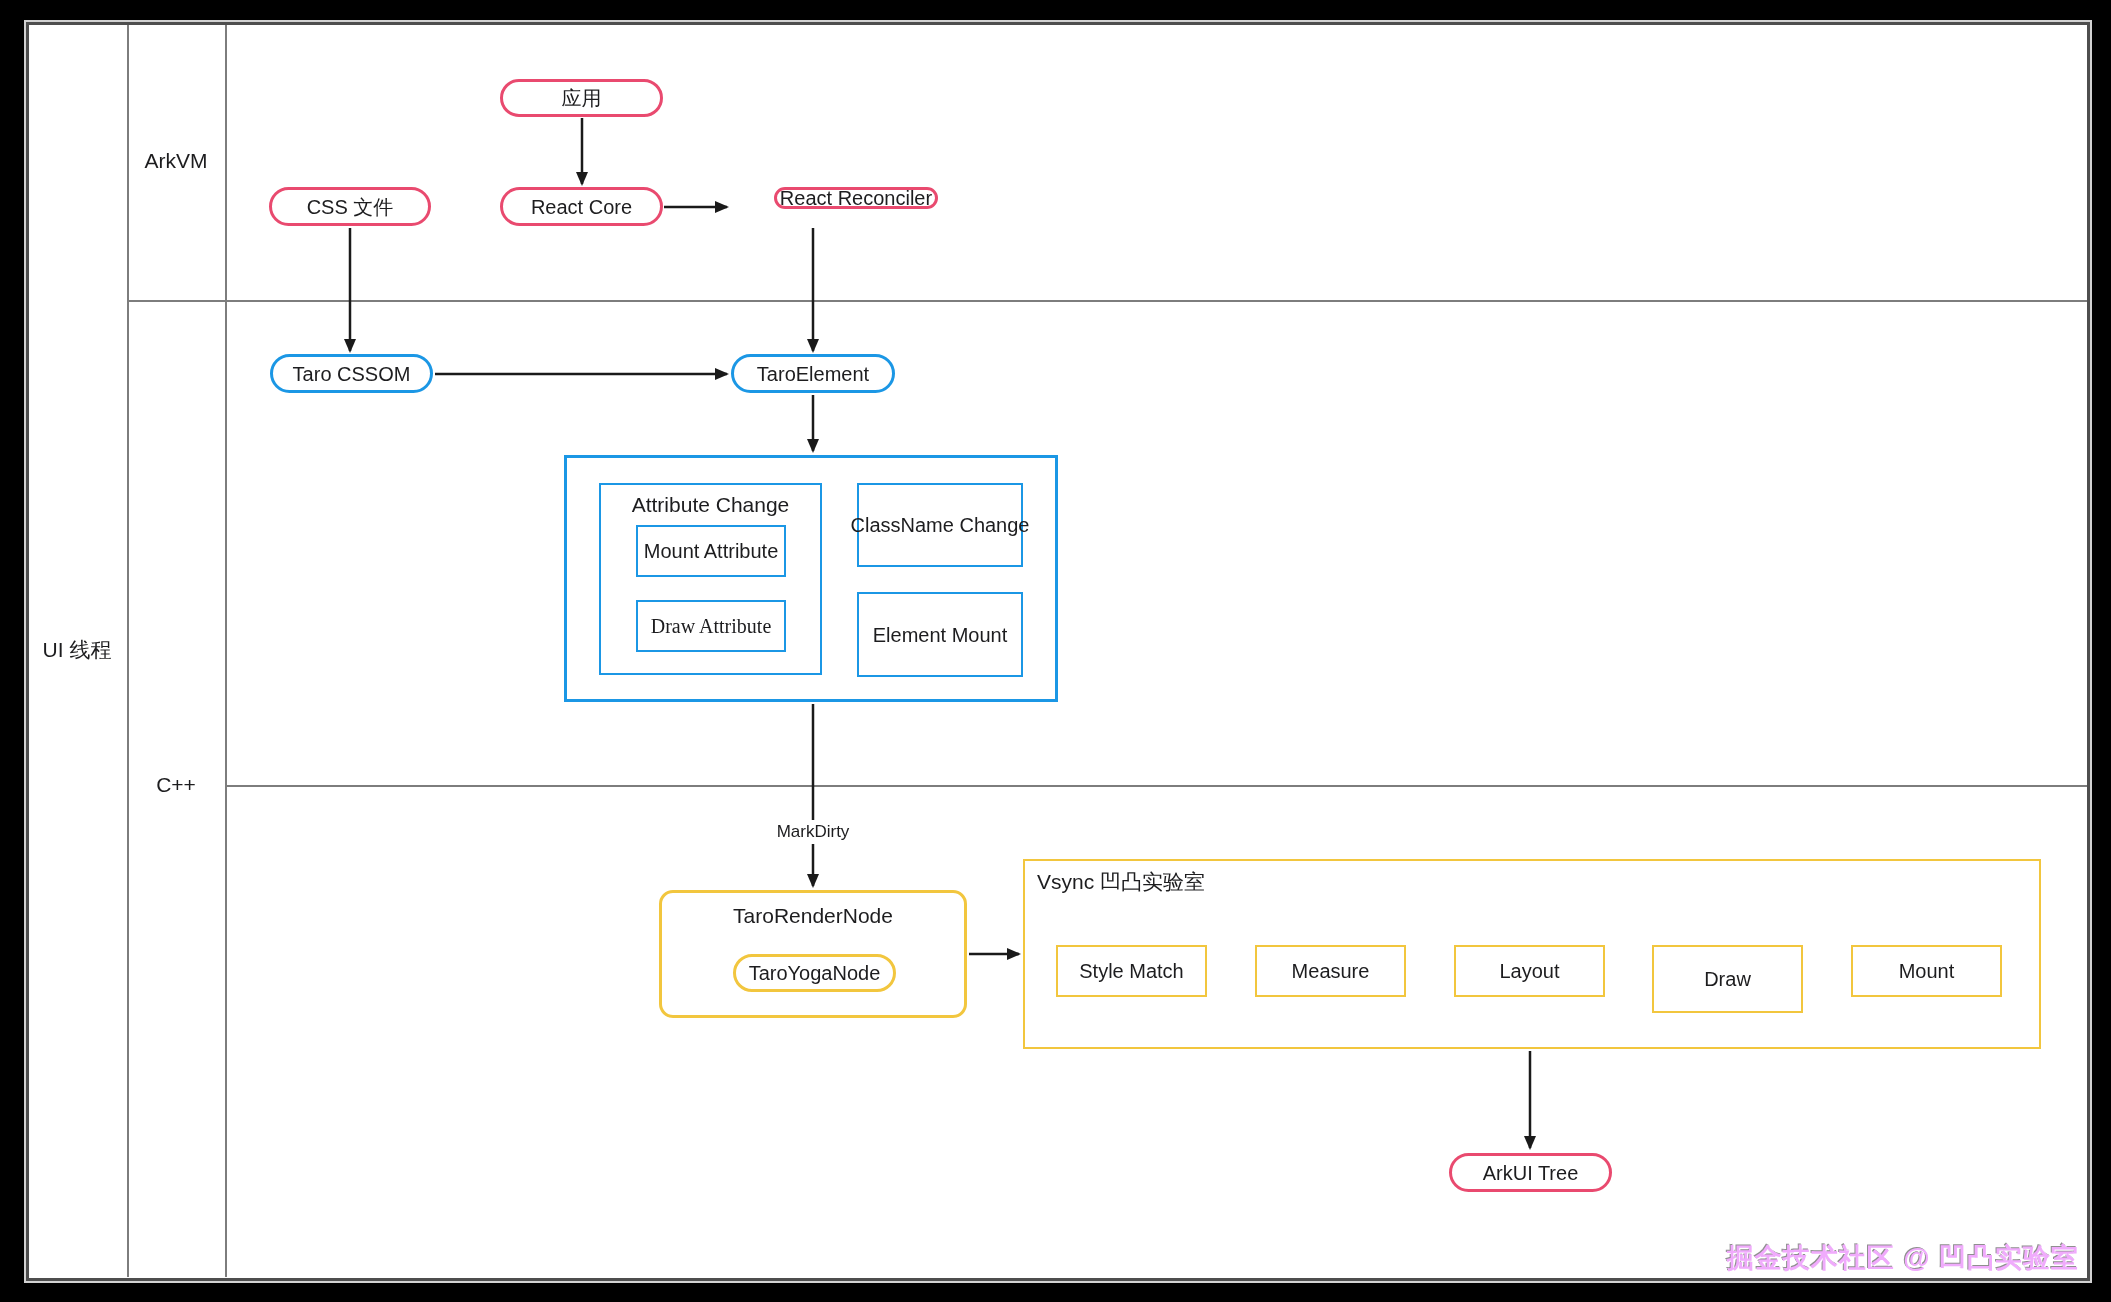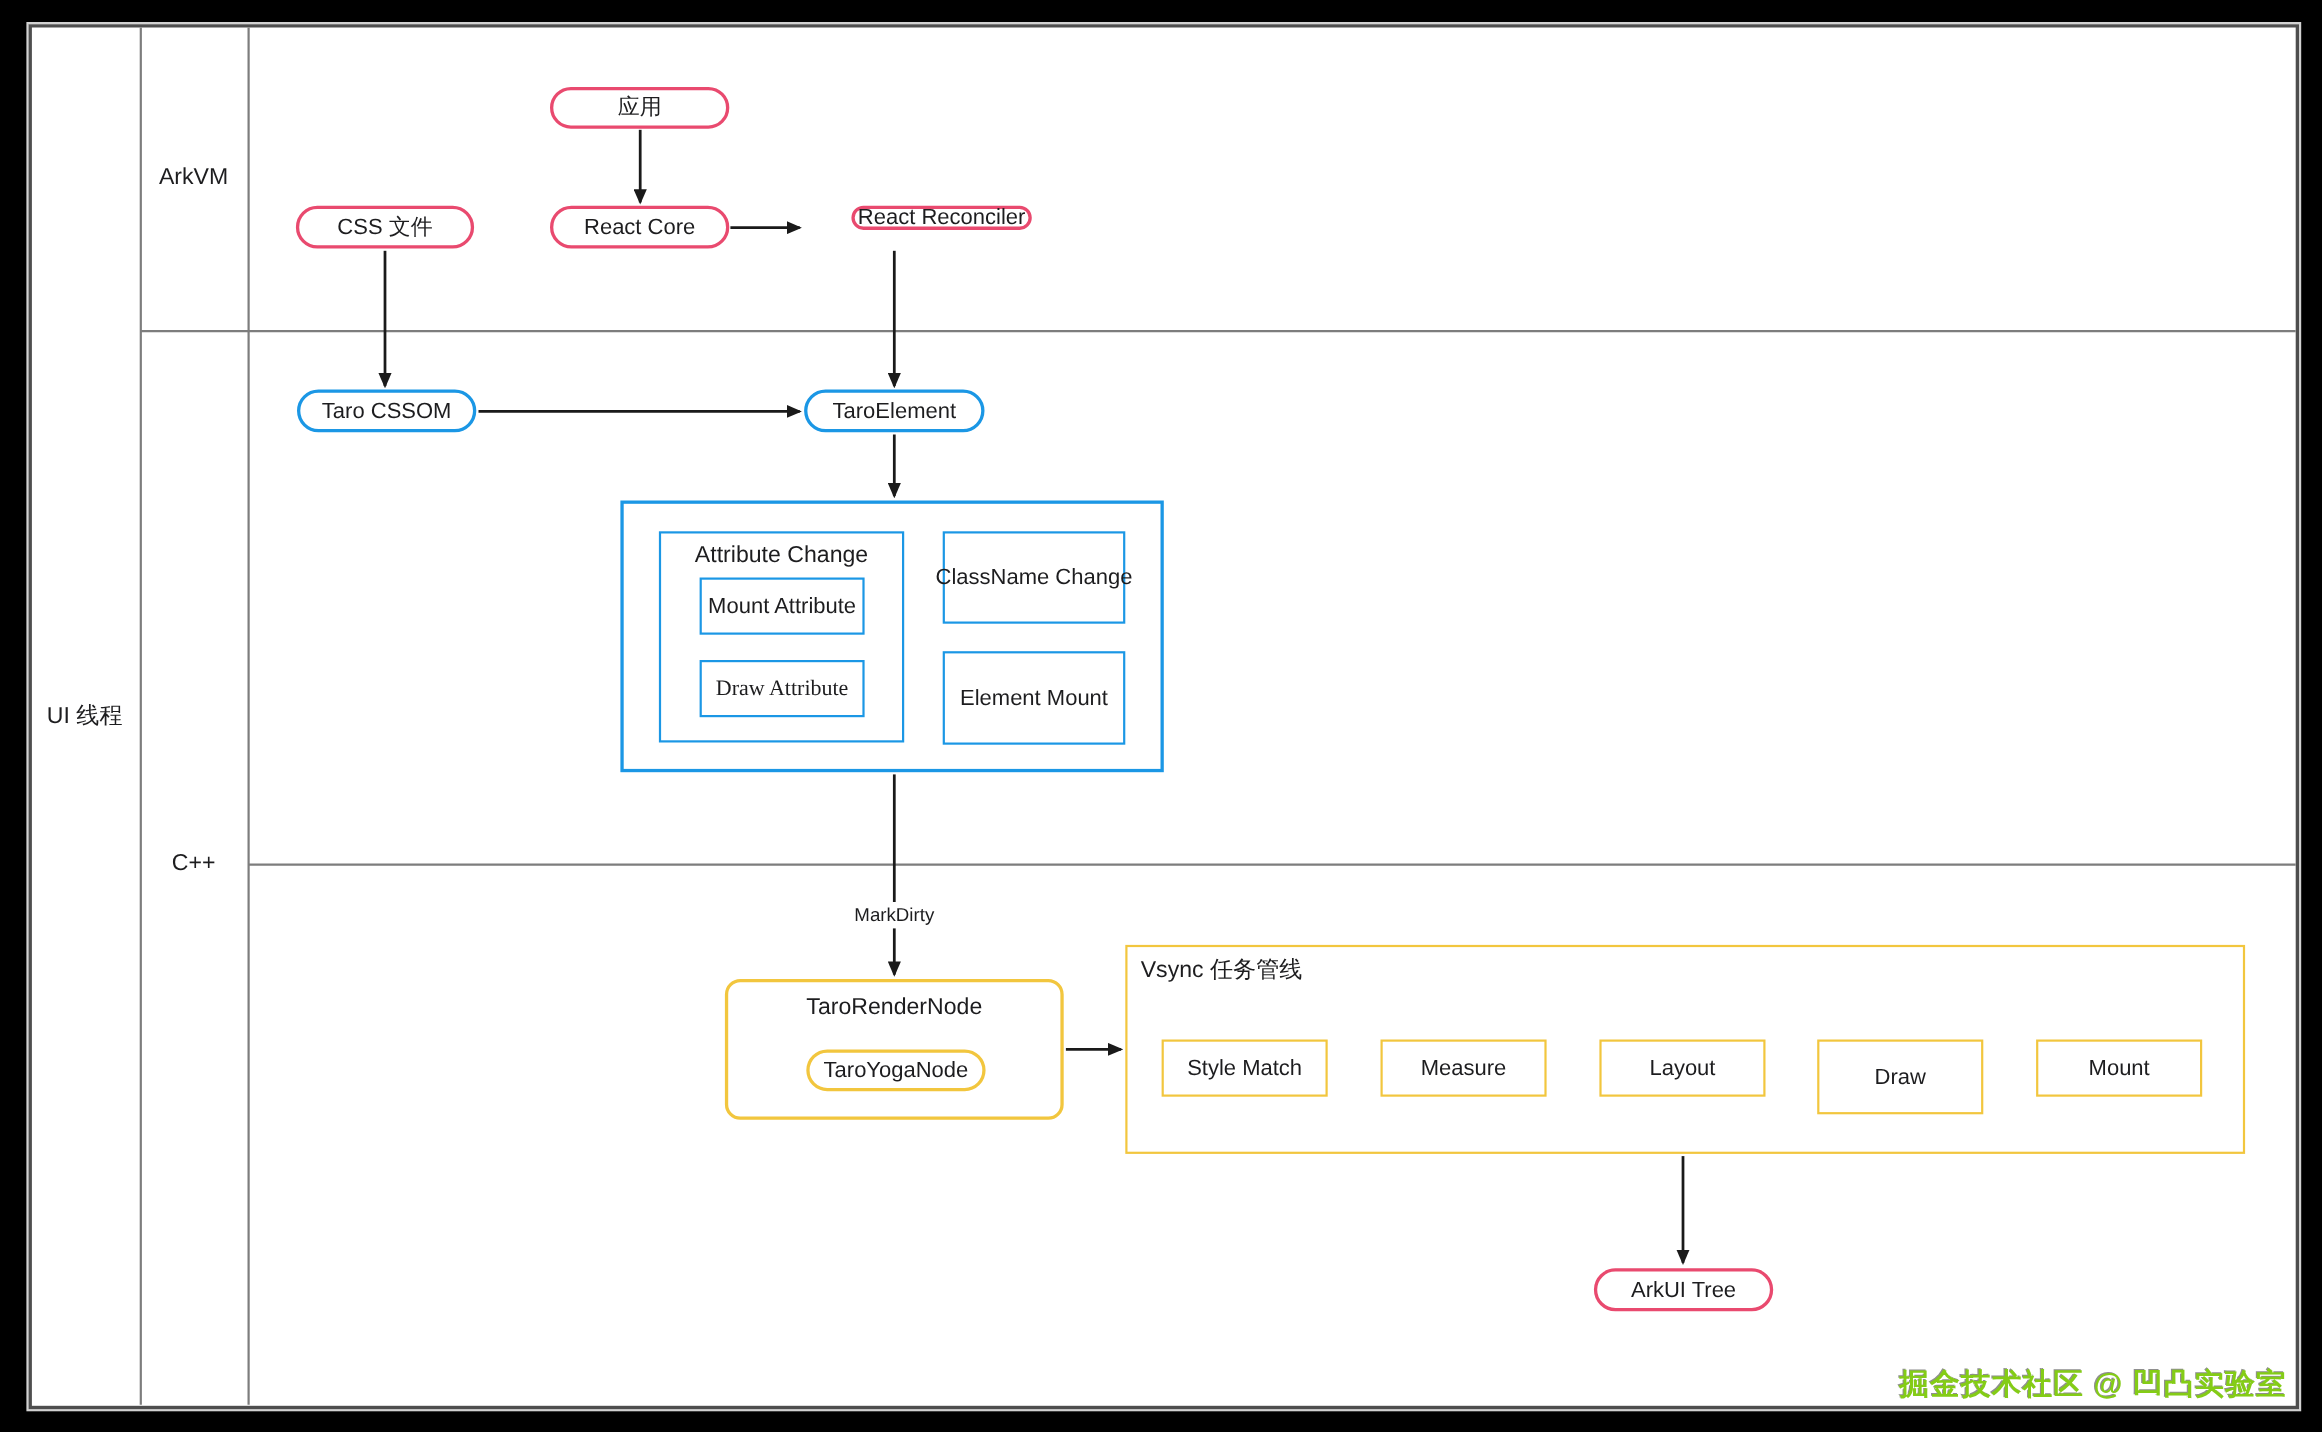--- a/index.html
+++ b/index.html
@@ -18,21 +18,21 @@
   .b-blue2{border:2px solid #1b97e5;}
   .b-yellow3{border:3px solid #f2c63e;}
   .b-yellow2{border:2px solid #f2c63e;}
   .container{justify-content:flex-start;align-items:flex-start;}
   .container .box-title{position:absolute;left:0;right:0;text-align:center;font-size:21px;font-weight:500;}
   .vsync-title{position:absolute;left:12px;top:10px;font-size:21px;font-weight:500;}
   .render-radius{border-radius:14px;}
   .edge-label{position:absolute;transform:translate(-50%,-50%);background:#fff;padding:2px 6px;
               font-size:17px;font-weight:500;white-space:nowrap;}
   #watermark{position:absolute;right:32px;top:1240px;font-size:27px;font-weight:600;letter-spacing:1px;
-             color:#84cc16;text-shadow:1px 1px 0 #ffffff,-1px -1px 0 #8f8f8f;white-space:nowrap;}
+             color:#f0abfc;text-shadow:1px 1px 0 #ffffff,-1px -1px 0 #8f8f8f;white-space:nowrap;}
 </style>
 </head>
 <body>
 
 <div id="page">
   <div id="canvas"></div>
 
   <svg id="overlay" viewBox="0 0 2111 1302" xmlns="http://www.w3.org/2000/svg">
     <defs>
       <marker id="ah" markerUnits="userSpaceOnUse" markerWidth="14" markerHeight="12" refX="12" refY="6" orient="auto">
@@ -86,21 +86,21 @@
   <div class="node b-blue2" style="left:857px;top:592px;width:166px;height:85px;">Element Mount</div>
 
   <div class="edge-label" style="left:813px;top:832px;">MarkDirty</div>
 
   <div class="node container b-yellow3 render-radius" style="left:659px;top:890px;width:308px;height:128px;">
     <span class="box-title" style="top:12px;">TaroRenderNode</span>
   </div>
   <div class="node pill b-yellow3" style="left:733px;top:954px;width:163px;height:38px;">TaroYogaNode</div>
 
   <div class="node container b-yellow2" style="left:1023px;top:859px;width:1018px;height:190px;">
-    <span class="vsync-title">Vsync 任务管线</span>
+    <span class="vsync-title">Vsync 凹凸实验室</span>
   </div>
   <div class="node b-yellow2" style="left:1056px;top:945px;width:151px;height:52px;">Style Match</div>
   <div class="node b-yellow2" style="left:1255px;top:945px;width:151px;height:52px;">Measure</div>
   <div class="node b-yellow2" style="left:1454px;top:945px;width:151px;height:52px;">Layout</div>
   <div class="node b-yellow2" style="left:1652px;top:945px;width:151px;height:68px;">Draw</div>
   <div class="node b-yellow2" style="left:1851px;top:945px;width:151px;height:52px;">Mount</div>
 
   <div class="node pill b-pink" style="left:1449px;top:1153px;width:163px;height:39px;">ArkUI Tree</div>
 
   <div id="watermark">掘金技术社区 @ 凹凸实验室</div>

